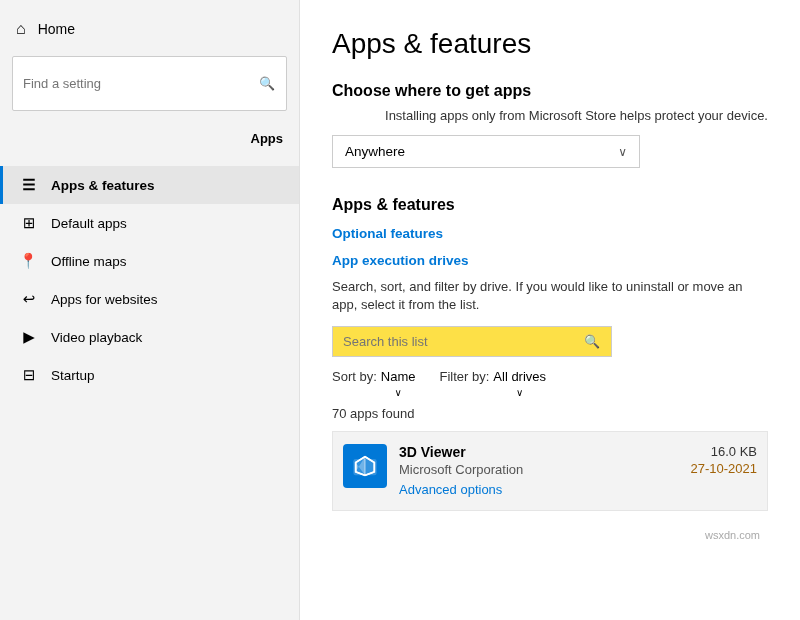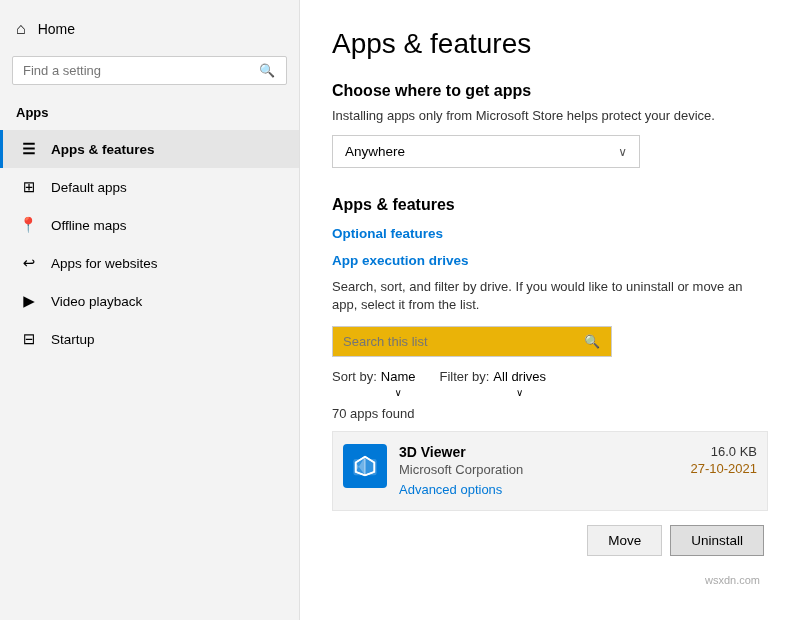--- a/index.html
+++ b/index.html
@@ -38,41 +38,42 @@
     .home-icon {
       margin-right: 12px;
       font-size: 16px;
     }
     .search-box {
       margin: 8px 12px;
       display: flex;
       align-items: center;
       background: #fff;
       border: 1px solid #ccc;
-      padding: 6px 10px;
+      padding: 19px 10px;
       border-radius: 2px;
       justify-content: center;
     }
     .search-box input {
       border: none;
       outline: none;
       font-size: 13px;
       flex: 1;
       background: transparent;
       color: #555;
     }
     .search-box .search-icon-small {
       font-size: 13px;
       color: #555;
     }
     .sidebar-section-title {
-      padding: 12px 16px 10px;
+      padding: 12px 16px 20px;
       font-size: 13px;
       font-weight: 600;
       color: #000;
+      text-align: right;
     }
     .sidebar-item {
       display: flex;
       align-items: center;
       padding: 10px 16px;
       cursor: pointer;
       font-size: 13.5px;
       color: #000;
       border-left: 3px solid transparent;
     }
@@ -104,20 +105,21 @@
     .section-title {
       font-size: 16px;
       font-weight: 600;
       color: #000;
       margin-bottom: 8px;
     }
     .subtitle {
       font-size: 13px;
       color: #333;
       margin-bottom: 12px;
+      text-align: right;
     }
     .dropdown-container {
       margin-bottom: 28px;
     }
     .dropdown {
       display: flex;
       align-items: center;
       justify-content: space-between;
       width: 308px;
       border: 1px solid #ccc;
@@ -152,21 +154,21 @@
       margin-bottom: 12px;
       line-height: 1.4;
     }
     .search-list-box {
       display: flex;
       align-items: center;
       border: 1px solid #ccc;
       padding: 7px 10px;
       width: 280px;
       margin-bottom: 12px;
-      background: #eab308;
+      background: #fde047;
     }
     .search-list-box input {
       border: none;
       outline: none;
       flex: 1;
       font-size: 13px;
       color: #555;
       background: transparent;
     }
     .search-list-box .search-icon-small {
@@ -393,21 +395,17 @@
           <div class="app-name">3D Viewer</div>
           <div class="app-publisher">Microsoft Corporation</div>
           <a class="app-advanced-link">Advanced options</a>
         </div>
         <div class="app-meta">
           <div class="app-size">16.0 KB</div>
           <div class="app-date">27-10-2021</div>
         </div>
       </div>
 
-      <div class="action-row">
-        <button class="btn">Move</button>
-        <button class="btn btn-primary">Uninstall</button>
-      </div>
     </div>
 
     <div class="watermark">wsxdn.com</div>
   </div>
 </div>
 
 </body></html>

